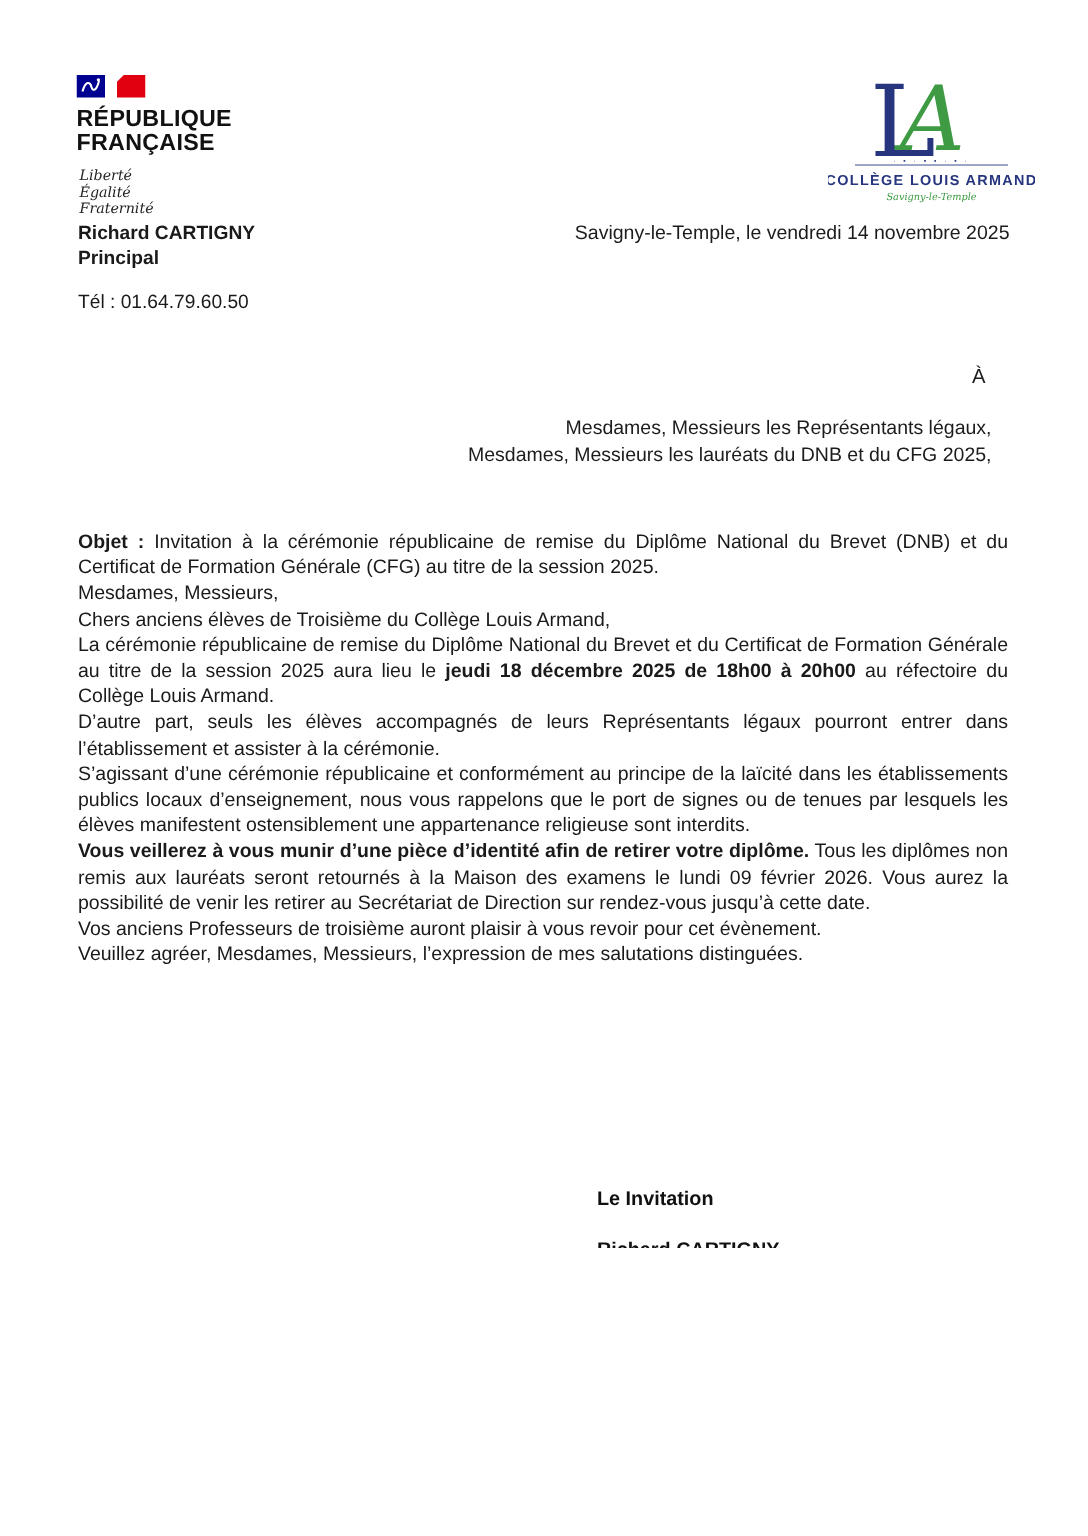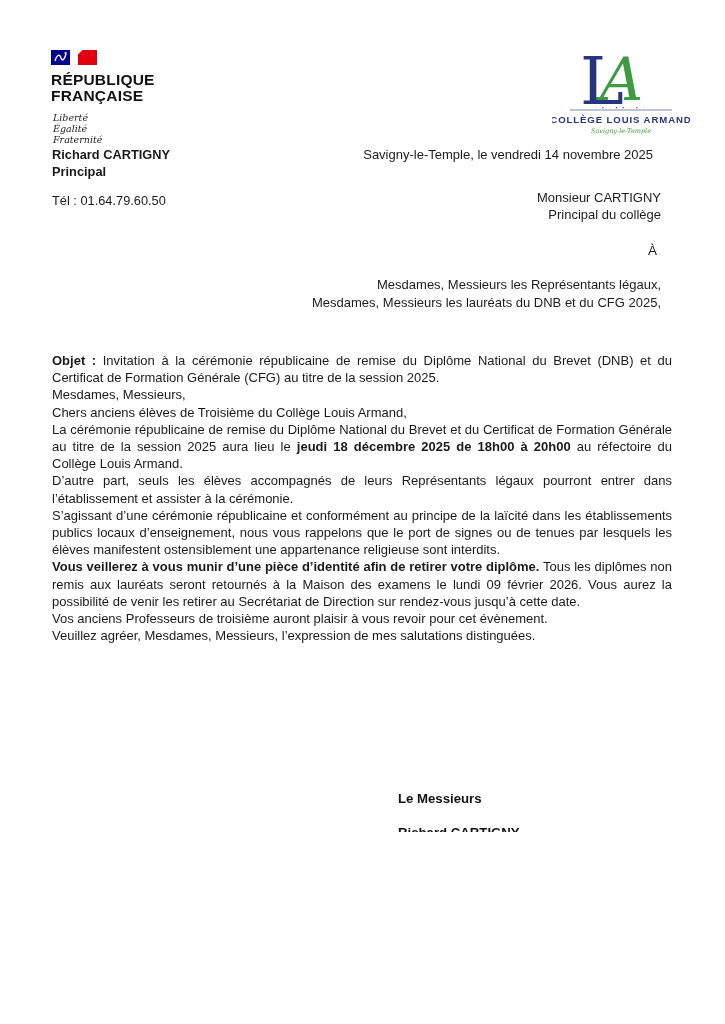--- a/index.html
+++ b/index.html
@@ -20,21 +20,21 @@
   .mono-l{font-family:"DejaVu Serif",serif;font-size:66px;fill:#26357e;}
   .mono-a{font-family:"DejaVu Serif",serif;font-style:italic;font-size:60px;fill:#3f9b43;}
   .clg-name{font-family:"Liberation Sans",sans-serif;font-size:9.6px;font-weight:600;
             fill:#26357e;letter-spacing:.9px;}
   .clg-city{font-family:"DejaVu Serif",serif;font-style:italic;font-size:6.5px;fill:#3f9b43;}
   .clg-div{font-size:4.5px;fill:#26357e;letter-spacing:2px;}
 
   
   .sender{position:absolute;left:52px;top:147px;font-size:12.8px;line-height:16.5px;color:#1a1a1a;}
   .sender .group{margin-bottom:13px;}
-  .dateline{position:absolute;top:147px;right:72px;font-size:13px;}
+  .dateline{position:absolute;top:147px;right:52px;font-size:13px;}
   .addressee{position:absolute;top:189px;right:64px;text-align:right;font-size:13px;line-height:17px;}
   .a-mark{position:absolute;top:243px;right:68px;font-size:13.5px;}
   .to-block{position:absolute;top:276px;right:64px;text-align:right;font-size:13px;line-height:18px;}
 
   
   .letter-body{position:absolute;left:52px;top:352px;width:620px;font-size:13px;
                line-height:17.2px;color:#1a1a1a;}
   .letter-body p{margin:0;}
   .jst{text-align:justify;}
   .sp-a{margin-bottom:24px}.sp-b{margin-bottom:17px}.sp-c{margin-bottom:15px}
@@ -126,24 +126,20 @@
     <div class="group">
       <div class="bold">Richard CARTIGNY</div>
       <div class="bold">Principal</div>
     </div>
     <div class="group">
       <div>Tél : 01.64.79.60.50</div>
     </div>
   </div>
 
   <div class="dateline">Savigny-le-Temple, le vendredi 14 novembre 2025</div>
-  <div class="addressee">
-    <div>Monsieur CARTIGNY</div>
-    <div>Principal du collège</div>
-  </div>
   <div class="a-mark">À</div>
   <div class="to-block">
     <div>Mesdames, Messieurs les Représentants légaux,</div>
     <div>Mesdames, Messieurs les lauréats du DNB et du CFG 2025,</div>
   </div>
 
   <div class="letter-body">
     <p class="jst sp-a"><span class="bold">Objet :</span><span> Invitation à la cérémonie républicaine de remise du Diplôme National du Brevet (DNB) et du Certificat de Formation Générale (CFG) au titre de la session 2025.</span></p>
     <p class="sp-b">
       <span>Mesdames, Messieurs,</span><br>
@@ -151,21 +147,21 @@
     </p>
     <p class="jst sp-c"><span>La cérémonie républicaine de remise du Diplôme National du Brevet et du Certificat de Formation Générale au titre de la session 2025 aura lieu le </span><span class="bold">jeudi 18 décembre 2025 de 18h00 à 20h00</span><span> au réfectoire du Collège Louis Armand.</span></p>
     <p class="jst sp-e">D’autre part, seuls les élèves accompagnés de leurs Représentants légaux pourront entrer dans l’établissement et assister à la cérémonie.</p>
     <p class="jst sp-d">S’agissant d’une cérémonie républicaine et conformément au principe de la laïcité dans les établissements publics locaux d’enseignement, nous vous rappelons que le port de signes ou de tenues par lesquels les élèves manifestent ostensiblement une appartenance religieuse sont interdits.</p>
     <p class="jst sp-f"><span class="bold">Vous veillerez à vous munir d’une pièce d’identité afin de retirer votre diplôme.</span><span> Tous les diplômes non remis aux lauréats seront retournés à la Maison des examens le lundi 09 février 2026. Vous aurez la possibilité de venir les retirer au Secrétariat de Direction sur rendez-vous jusqu’à cette date.</span></p>
     <p class="sp-g">Vos anciens Professeurs de troisième auront plaisir à vous revoir pour cet évènement.</p>
     <p>Veuillez agréer, Mesdames, Messieurs, l’expression de mes salutations distinguées.</p>
   </div>
 
   <div class="sig-block">
-    <div class="role">Le Messieurs</div>
+    <div class="role">Le Invitation</div>
     <div>Richard CARTIGNY</div>
   </div>
 
   <svg class="stamp" width="158" height="132" viewBox="0 0 158 132">
     <defs>
       <path id="arcTop" d="M42,74.6 A37,37 0 1 1 112,74.6"></path>
       <path id="arcBottom" d="M44,56 A38,38 0 1 0 110,56"></path>
     </defs>
     <circle cx="77" cy="62" r="46" fill="none" stroke="#4353bb" stroke-width="2.2" opacity="0.85"></circle>
     <text class="stamp-txt" font-size="9.5" letter-spacing="1">

